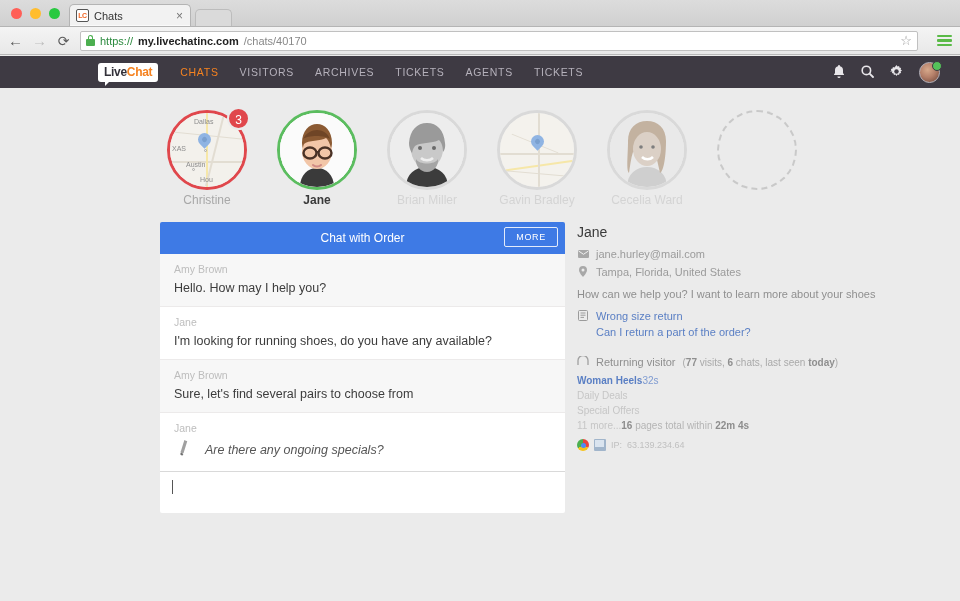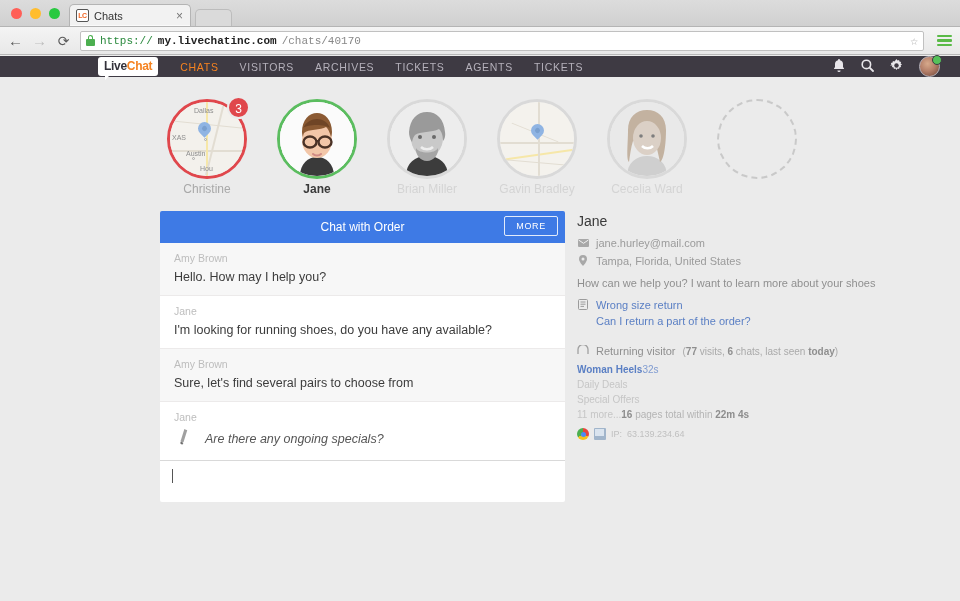--- a/index.html
+++ b/index.html
@@ -50,38 +50,38 @@
     border-bottom: 1px solid #b8b8b8;
     display: flex; align-items: center; padding: 0 8px; gap: 9px;
   }
   .navbtn { font-size: 15px; line-height: 1; color: #5a5a5a; width: 15px; text-align: center; }
   .navbtn.dim { color: #bdbdbd; }
   .navbtn.reload { font-size: 14px; }
 
   .omnibox {
     flex: 1; height: 20px; background: #fff; border: 1px solid #c0c0c0;
     border-radius: 2px; display: flex; align-items: center;
-    padding: 0 5px; gap: 5px; font-size: 11px; margin-right: 2px; font-family: Liberation Mono, monospace;
+    padding: 0 5px; gap: 5px; font-size: 11px; margin-right: 8px;
   }
   .lockicon { width: 9px; height: 11px; position: relative; flex: none; }
   .lockicon .body { position: absolute; bottom: 0; left: 0; width: 9px; height: 7px; background: #4caf50; border-radius: 1px; }
   .lockicon .shackle { position: absolute; top: 0; left: 2px; width: 5px; height: 5px; border: 1.5px solid #4caf50; border-bottom: none; border-radius: 3px 3px 0 0; }
   .url-secure { color: #2b8a3e; }
   .url-host { color: #222; font-weight: bold; }
   .url-path { color: #888; }
 
   .star { color: #9a9a9a; font-size: 13px; }
   .hamburger { display: flex; flex-direction: column; gap: 2px; padding-left: 2px; }
   .hamburger span { display: block; width: 15px; height: 2.5px; background: #5aba47; border-radius: 1px; }
 
   
   .app { position: absolute; top: 56px; left: 0; right: 0; bottom: 0; background: #ebebeb; }
 
   .topnav {
-    height: 21px; background: #3e3a43; display: flex; align-items: center;
+    height: 32px; background: #3e3a43; display: flex; align-items: center;
     padding: 0 20px 0 98px;
   }
   .logo {
     background: #fff; border-radius: 3px; padding: 2px 6px 3px;
     font-size: 12px; font-weight: bold; position: relative; margin-right: 22px;
     letter-spacing: -0.3px;
   }
   .logo .live { color: #33313a; }
   .logo .chat { color: #f58220; }
   .logo::after {

